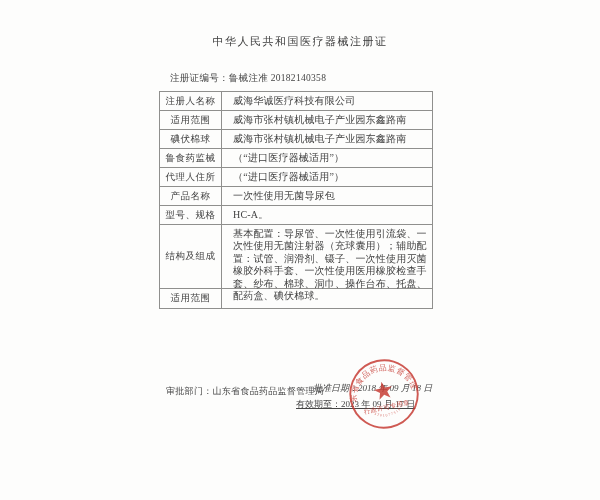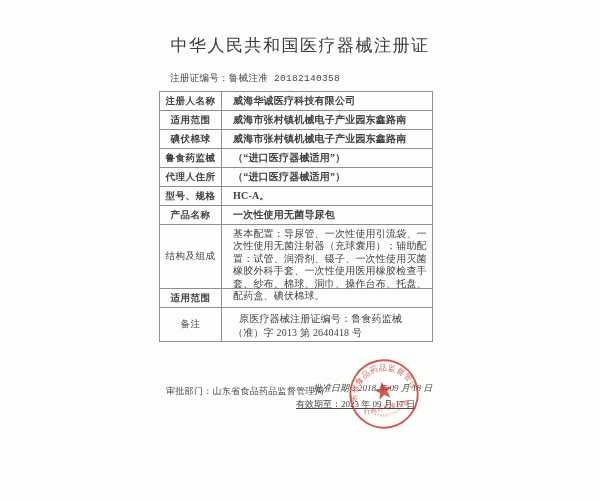--- a/index.html
+++ b/index.html
@@ -5,32 +5,32 @@
   html,body{margin:0;padding:0;}
   body{
     width:600px;height:500px;position:relative;overflow:hidden;
     background:#fcfcfa;
     font-family:"Liberation Serif","DejaVu Serif",serif;
     color:#3f3f3f;
   }
   .page{position:absolute;inset:0;background:#fdfdfc;}
   .title{
     position:absolute;top:34px;left:0;width:600px;text-align:center;
-    font-size:17px;letter-spacing:1.5px;color:#3c3c3c;font-weight:500;
+    font-size:11px;letter-spacing:1.5px;color:#3c3c3c;font-weight:500;
   }
   .regline{
-    position:absolute;top:72px;left:170px;font-size:9.5px;color:#454545;letter-spacing:.3px;font-family:Liberation Mono, monospace;
+    position:absolute;top:72px;left:170px;font-size:9.5px;color:#454545;letter-spacing:.3px;
   }
   .cert-table{
     position:absolute;left:159px;top:91px;width:274px;
     border:1px solid #8f8f8d;box-sizing:border-box;background:transparent;
   }
   .row{display:flex;border-bottom:1px solid #8f8f8d;box-sizing:border-box;}
   .row:last-child{border-bottom:none;}
-  .row.h1{height:19px;font-weight:bold;}
+  .row.h1{height:19px;}
   .row.h8{height:64px;}
   .row.h12{height:33px;}
   .lbl{
     width:62px;flex:0 0 62px;border-right:1px solid #8f8f8d;box-sizing:border-box;
     display:flex;align-items:center;justify-content:center;
     font-size:9.5px;letter-spacing:.5px;color:#414141;text-align:center;
   }
   .val{
     flex:1;display:flex;align-items:center;box-sizing:border-box;
     padding:1px 4px 1px 11px;font-size:10px;line-height:12.4px;color:#414141;
@@ -69,37 +69,33 @@
     </div>
     <div class="row h1">
       <div class="lbl">鲁食药监械</div>
       <div class="val">（“进口医疗器械适用”）</div>
     </div>
     <div class="row h1">
       <div class="lbl">代理人住所</div>
       <div class="val">（“进口医疗器械适用”）</div>
     </div>
     <div class="row h1">
+      <div class="lbl">产品名称</div>
+      <div class="val">一次性使用无菌导尿包</div>
+    </div>
+    <div class="row h1">
       <div class="lbl">型号、规格</div>
       <div class="val">HC-A。</div>
-    </div>
-    <div class="row h1">
-      <div class="lbl">产品名称</div>
-      <div class="val">一次性使用无菌导尿包</div>
     </div>
     <div class="row h8">
       <div class="lbl">结构及组成</div>
       <div class="val block">基本配置：导尿管、一次性使用引流袋、一次性使用无菌注射器（充球囊用）；辅助配置：试管、润滑剂、镊子、一次性使用灭菌橡胶外科手套、一次性使用医用橡胶检查手套、纱布、棉球、洞巾、操作台布、托盘、配药盒、碘伏棉球。</div>
     </div>
     <div class="row h1">
       <div class="lbl">适用范围</div>
-    </div>
-    <div class="row h12">
-      <div class="lbl">备注</div>
-      <div class="val block" style="padding-top:4px;text-indent:6px;line-height:14px;">原医疗器械注册证编号：鲁食药监械（准）字 2013 第 2640418 号</div>
     </div>
   </div>
 
   <div class="footer-dept">审批部门：山东省食品药品监督管理局</div>
   <div class="footer-date1">批准日期：2018 年 09 月 18 日</div>
   <div class="footer-date2">有效期至：2023 年 09 月 17 日</div>
 
   <svg class="stamp" viewBox="0 0 100 100" aria-hidden="true">
     <defs>
       <path id="arcTop" d="M 11,57 A 39,39 0 1 1 89,57" fill="none"></path>

